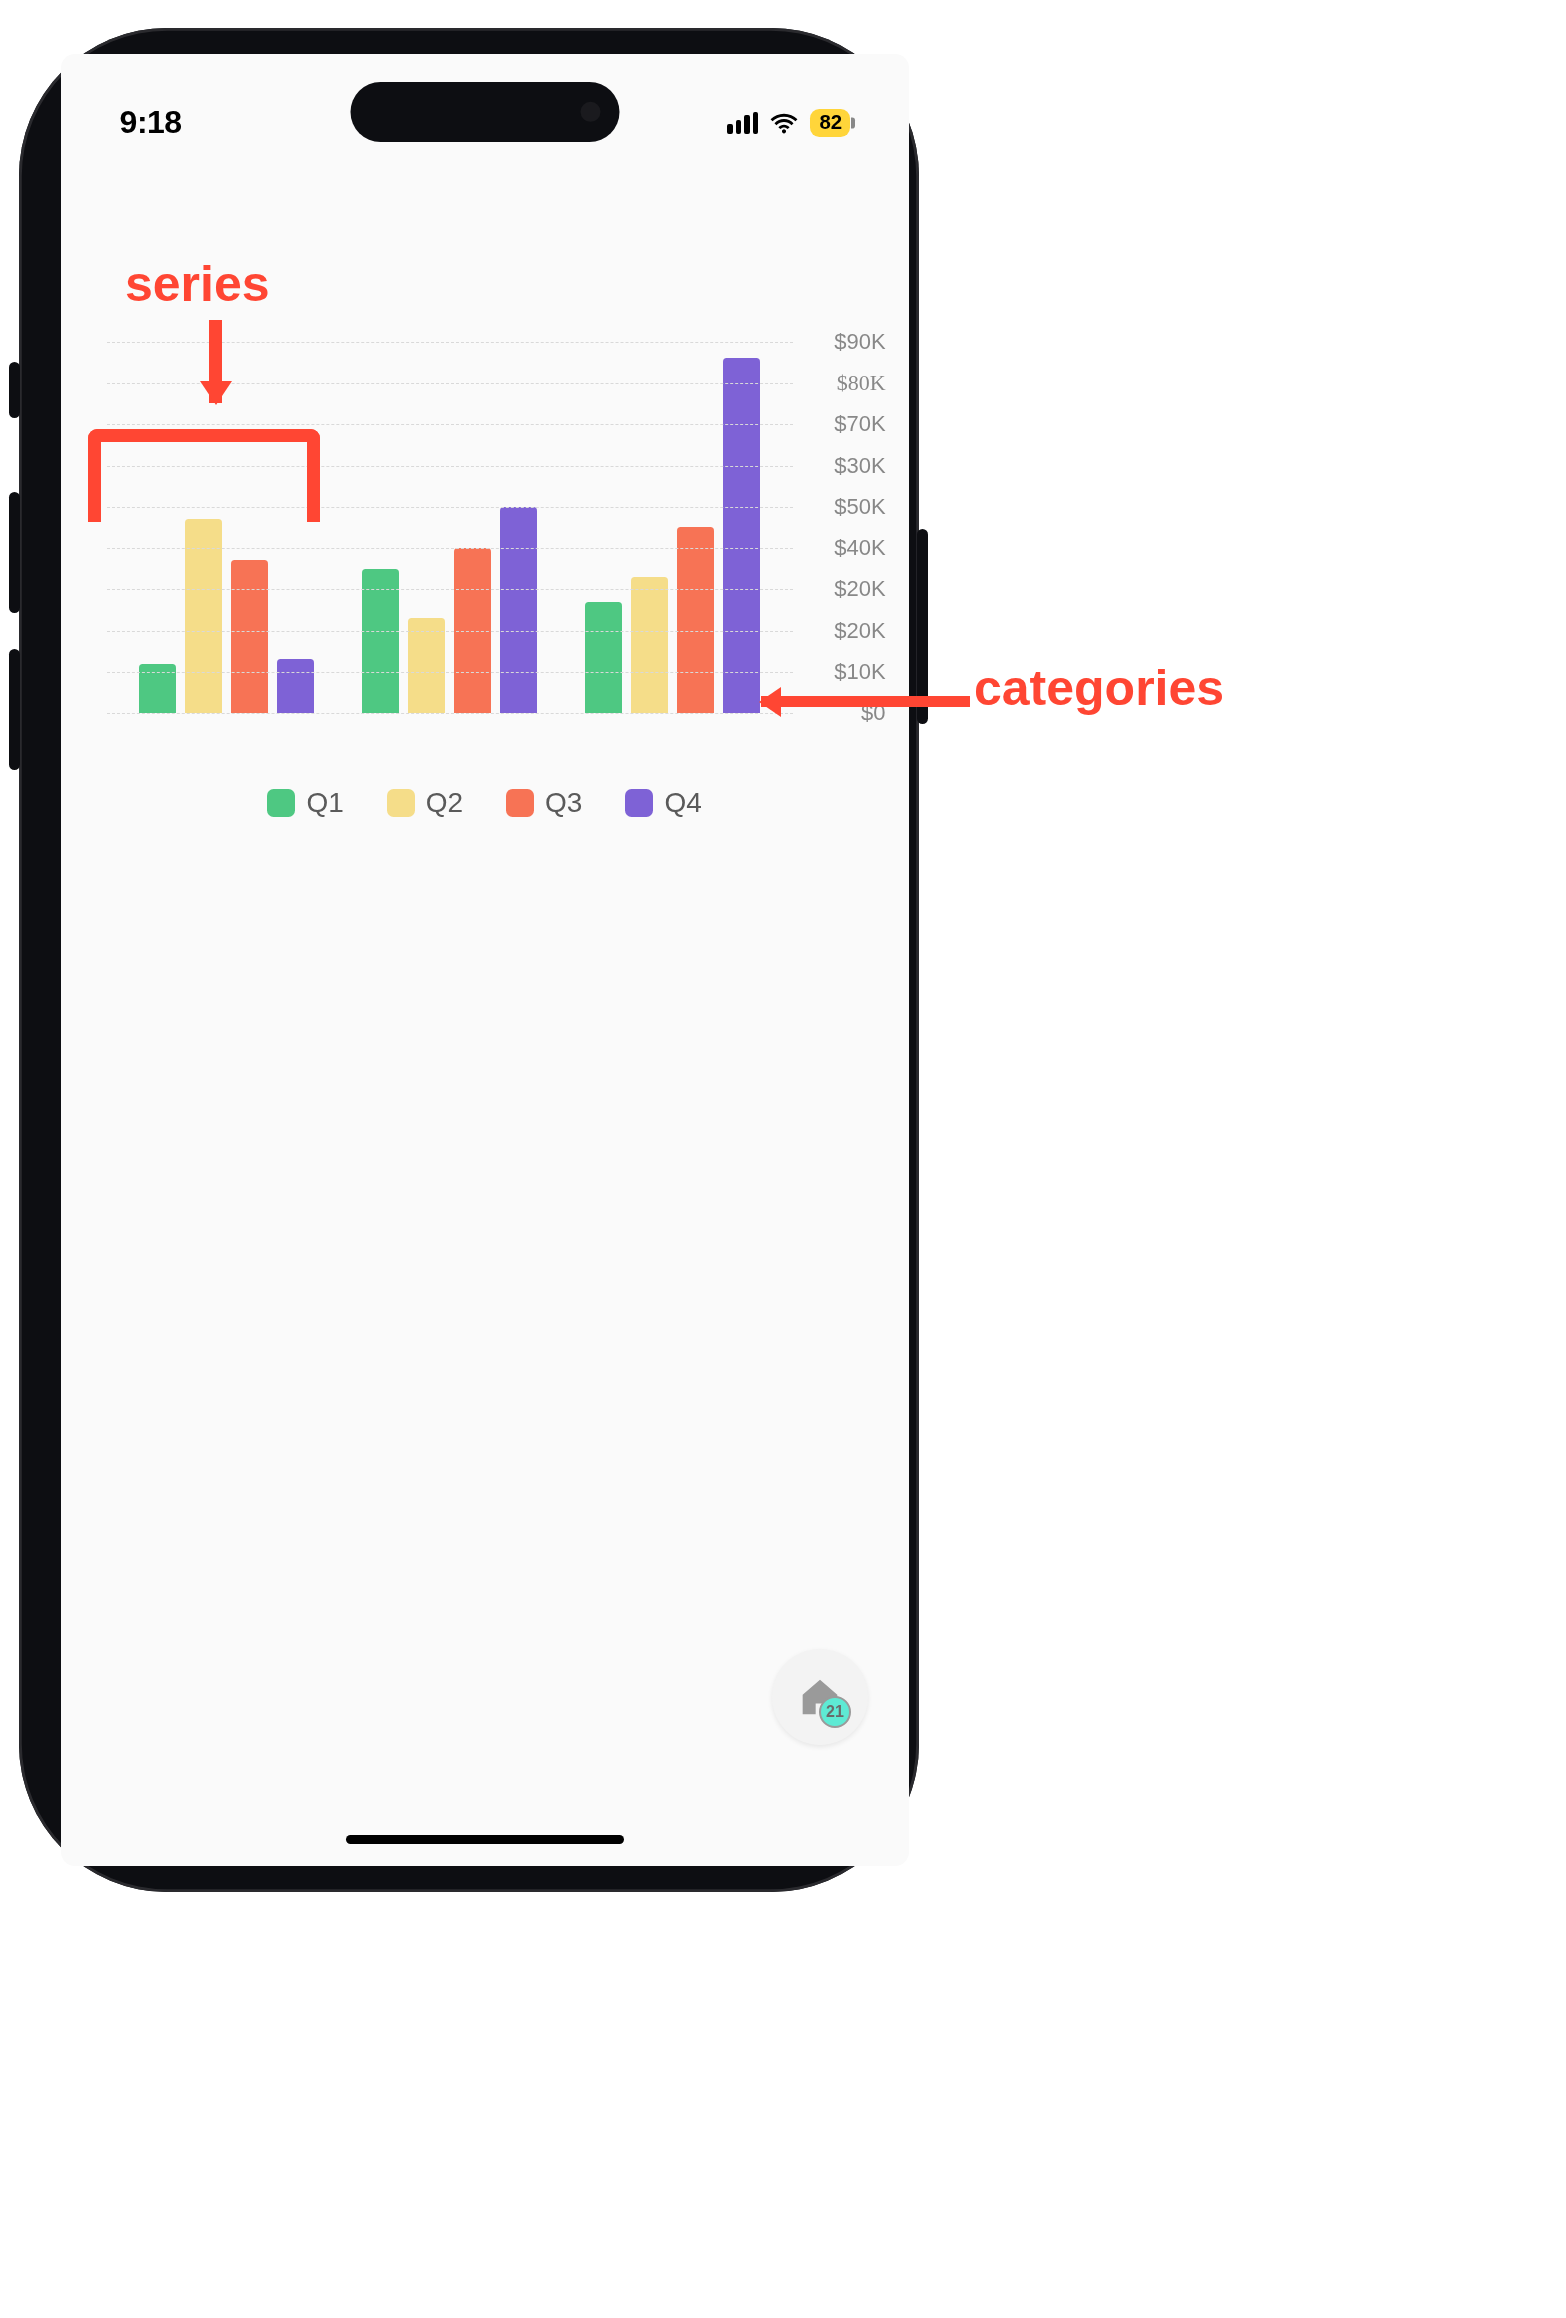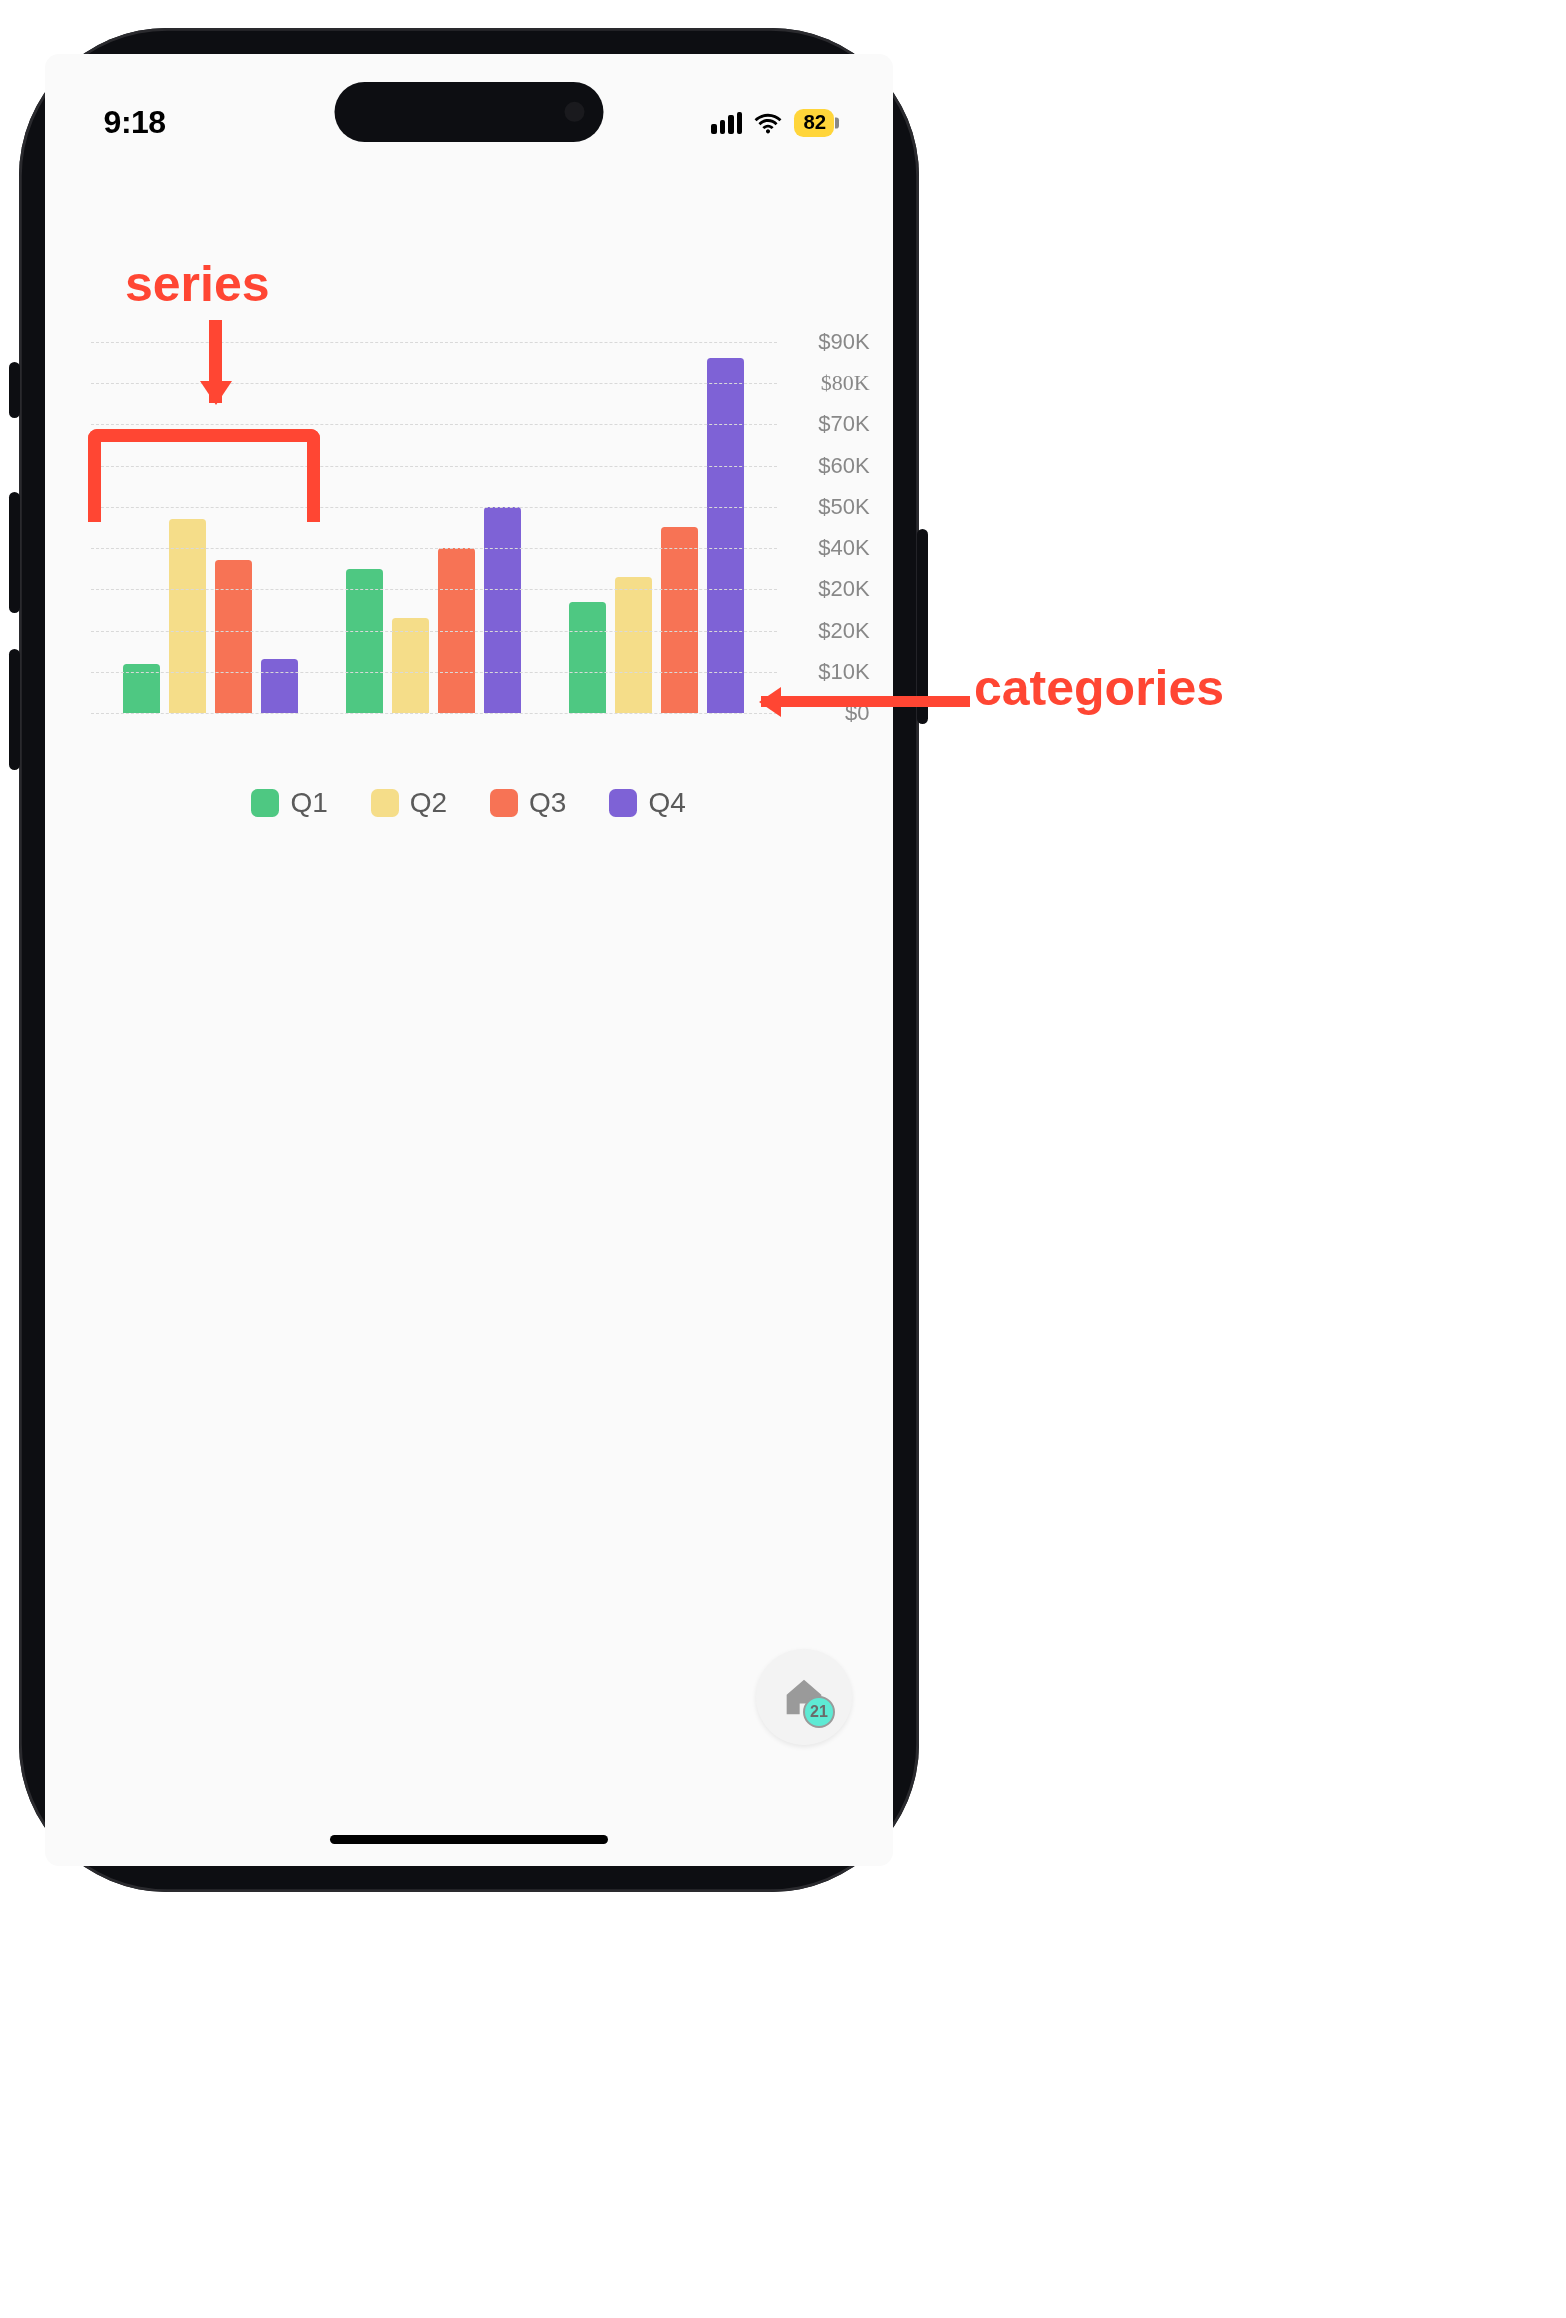--- a/index.html
+++ b/index.html
@@ -33,20 +33,21 @@
   .btn-left-3 { left: -9.3px; top: 621px; width: 11px; height: 121px; }
   .btn-right  { right: -9.3px; top: 501px; width: 11px; height: 195px; }
 
   .screen {
     position: relative;
     width: 100%;
     height: 100%;
     background: #fafafa;
     border-radius: 14px;
     overflow: hidden;
+    margin-left: 16px;
   }
 
   
   .notch {
     position: absolute;
     top: 28px;
     left: 50%;
     transform: translateX(-50%);
     width: 269px;
     height: 60px;
@@ -417,21 +418,21 @@
             <div class="gridline" style="top: 41px;"></div>
             <div class="gridline" style="top: 0px;"></div>
           </div>
         <div class="y-labels" id="y-labels">
             <div class="y-label" style="top: 371px;">$0</div>
             <div class="y-label" style="top: 330px;">$10K</div>
             <div class="y-label" style="top: 289px;">$20K</div>
             <div class="y-label" style="top: 247px;">$20K</div>
             <div class="y-label" style="top: 206px; text-align: center;">$40K</div>
             <div class="y-label" style="top: 165px;">$50K</div>
-            <div class="y-label" style="top: 124px;">$60K</div>
+            <div class="y-label" style="top: 124px;">$30K</div>
             <div class="y-label" style="top: 82px;">$70K</div>
             <div class="y-label" style="top: 41px; font-family: Liberation Serif, serif;">$80K</div>
             <div class="y-label" style="top: 0px;">$90K</div>
           </div>
       </div>
 
       <div class="legend" id="legend">
           <div class="legend-item">
             <div class="legend-swatch" style="background: rgb(78, 200, 130);"></div>
             <div class="legend-label">Q1</div>

